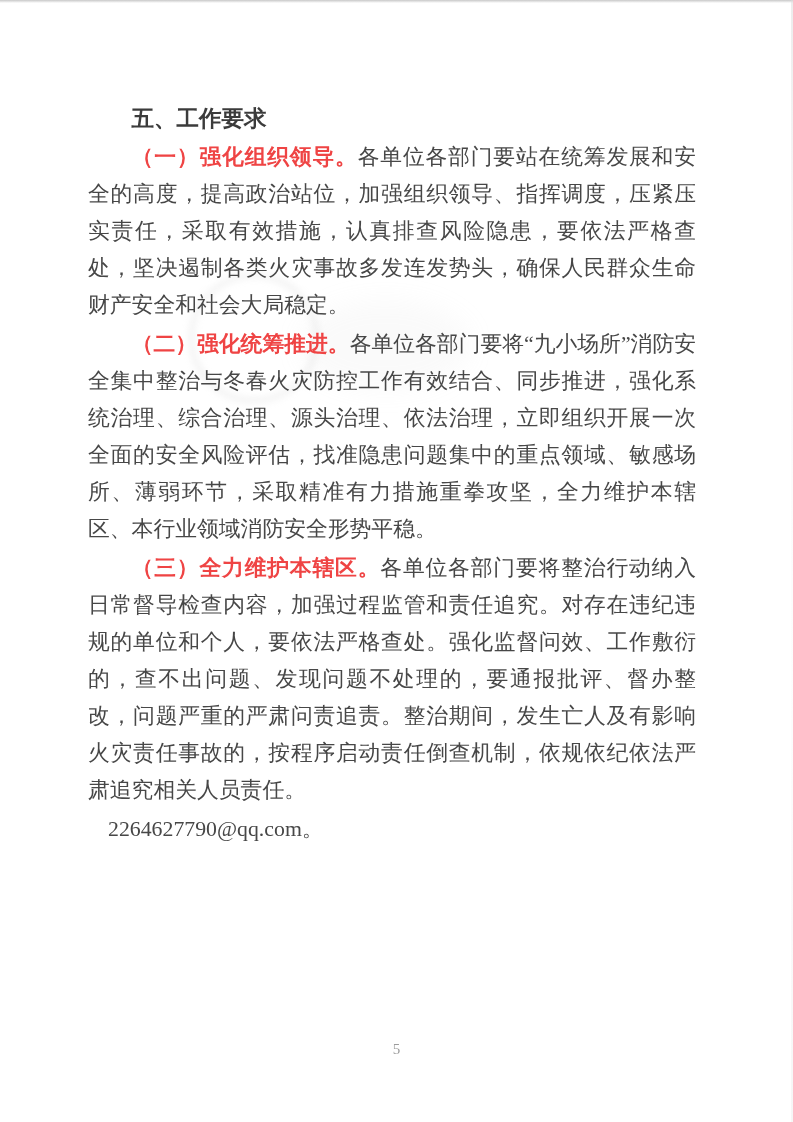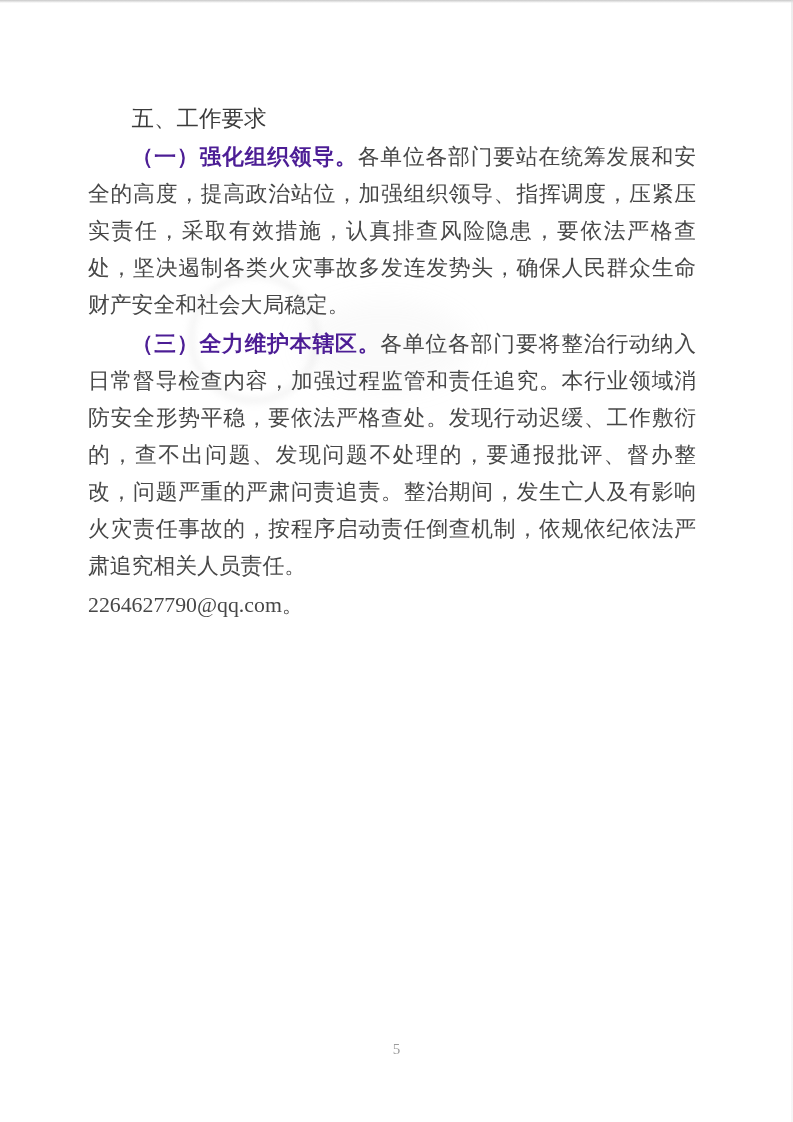--- a/index.html
+++ b/index.html
@@ -34,30 +34,30 @@
   }
   
   .content {
     position: absolute; left: 88px; top: 100px; width: 608px;
     font-size: 21.8px; line-height: 37px;
     text-align: justify;
   }
   .heading {
     margin: 0 0 2px 0;
     font-family: "Liberation Sans", "DejaVu Sans", sans-serif;
-    font-weight: 400;
+    font-weight: 700;
     font-size: 22.5px;
     line-height: 37px;
     color: #3b3b3b;
     text-indent: 43.6px;
     text-align: left;
   }
   .para { margin: 0 0 2px 0; text-indent: 43.6px; }
-  .para.no-indent { text-indent: 0; }
-  .lead { font-weight: 700; color: #4c1d95; }
+  .para.no-indent { text-indent: 0; margin-left: 20px; }
+  .lead { font-weight: 700; color: #ef4444; }
   .page-number {
     position: absolute; top: 1041px; left: 0; width: 100%;
     text-align: center;
     font-size: 15px; line-height: 16px;
     color: #9c9c9c;
     font-family: "Liberation Serif", "DejaVu Serif", serif;
   }
 </style>
 </head>
 <body>
@@ -68,22 +68,23 @@
   <div class="scan-edge-right"></div>
   <div class="smudge-ring"></div>
   <div class="smudge-blob"></div>
 
   <div class="content">
 
     <h2 class="heading">五、工作要求</h2>
 
     <p class="para"><span class="lead">（一）强化组织领导。</span><span>各单位各部门要站在统筹发展和安全的高度，提高政治站位，加强组织领导、指挥调度，压紧压实责任，采取有效措施，认真排查风险隐患，要依法严格查处，坚决遏制各类火灾事故多发连发势头，确保人民群众生命财产安全和社会大局稳定。</span></p>
 
+    <p class="para"><span class="lead">（二）强化统筹推进。</span><span>各单位各部门要将“九小场所”消防安全集中整治与冬春火灾防控工作有效结合、同步推进，强化系统治理、综合治理、源头治理、依法治理，立即组织开展一次全面的安全风险评估，找准隐患问题集中的重点领域、敏感场所、薄弱环节，采取精准有力措施重拳攻坚，全力维护本辖区、本行业领域消防安全形势平稳。</span></p>
 
-    <p class="para"><span class="lead">（三）全力维护本辖区。</span><span>各单位各部门要将整治行动纳入日常督导检查内容，加强过程监管和责任追究。本行业领域消防安全形势平稳，要依法严格查处。发现行动迟缓、工作敷衍的，查不出问题、发现问题不处理的，要通报批评、督办整改，问题严重的严肃问责追责。整治期间，发生亡人及有影响火灾责任事故的，按程序启动责任倒查机制，依规依纪依法严肃追究相关人员责任。</span></p>
+    <p class="para"><span class="lead">（三）全力维护本辖区。</span><span>各单位各部门要将整治行动纳入日常督导检查内容，加强过程监管和责任追究。对存在违纪违规的单位和个人，要依法严格查处。强化监督问效、工作敷衍的，查不出问题、发现问题不处理的，要通报批评、督办整改，问题严重的严肃问责追责。整治期间，发生亡人及有影响火灾责任事故的，按程序启动责任倒查机制，依规依纪依法严肃追究相关人员责任。</span></p>
 
 
 
     <p class="para no-indent">2264627790@qq.com。</p>
 
   </div>
 
   <div class="page-number">5</div>
 
 </div>

